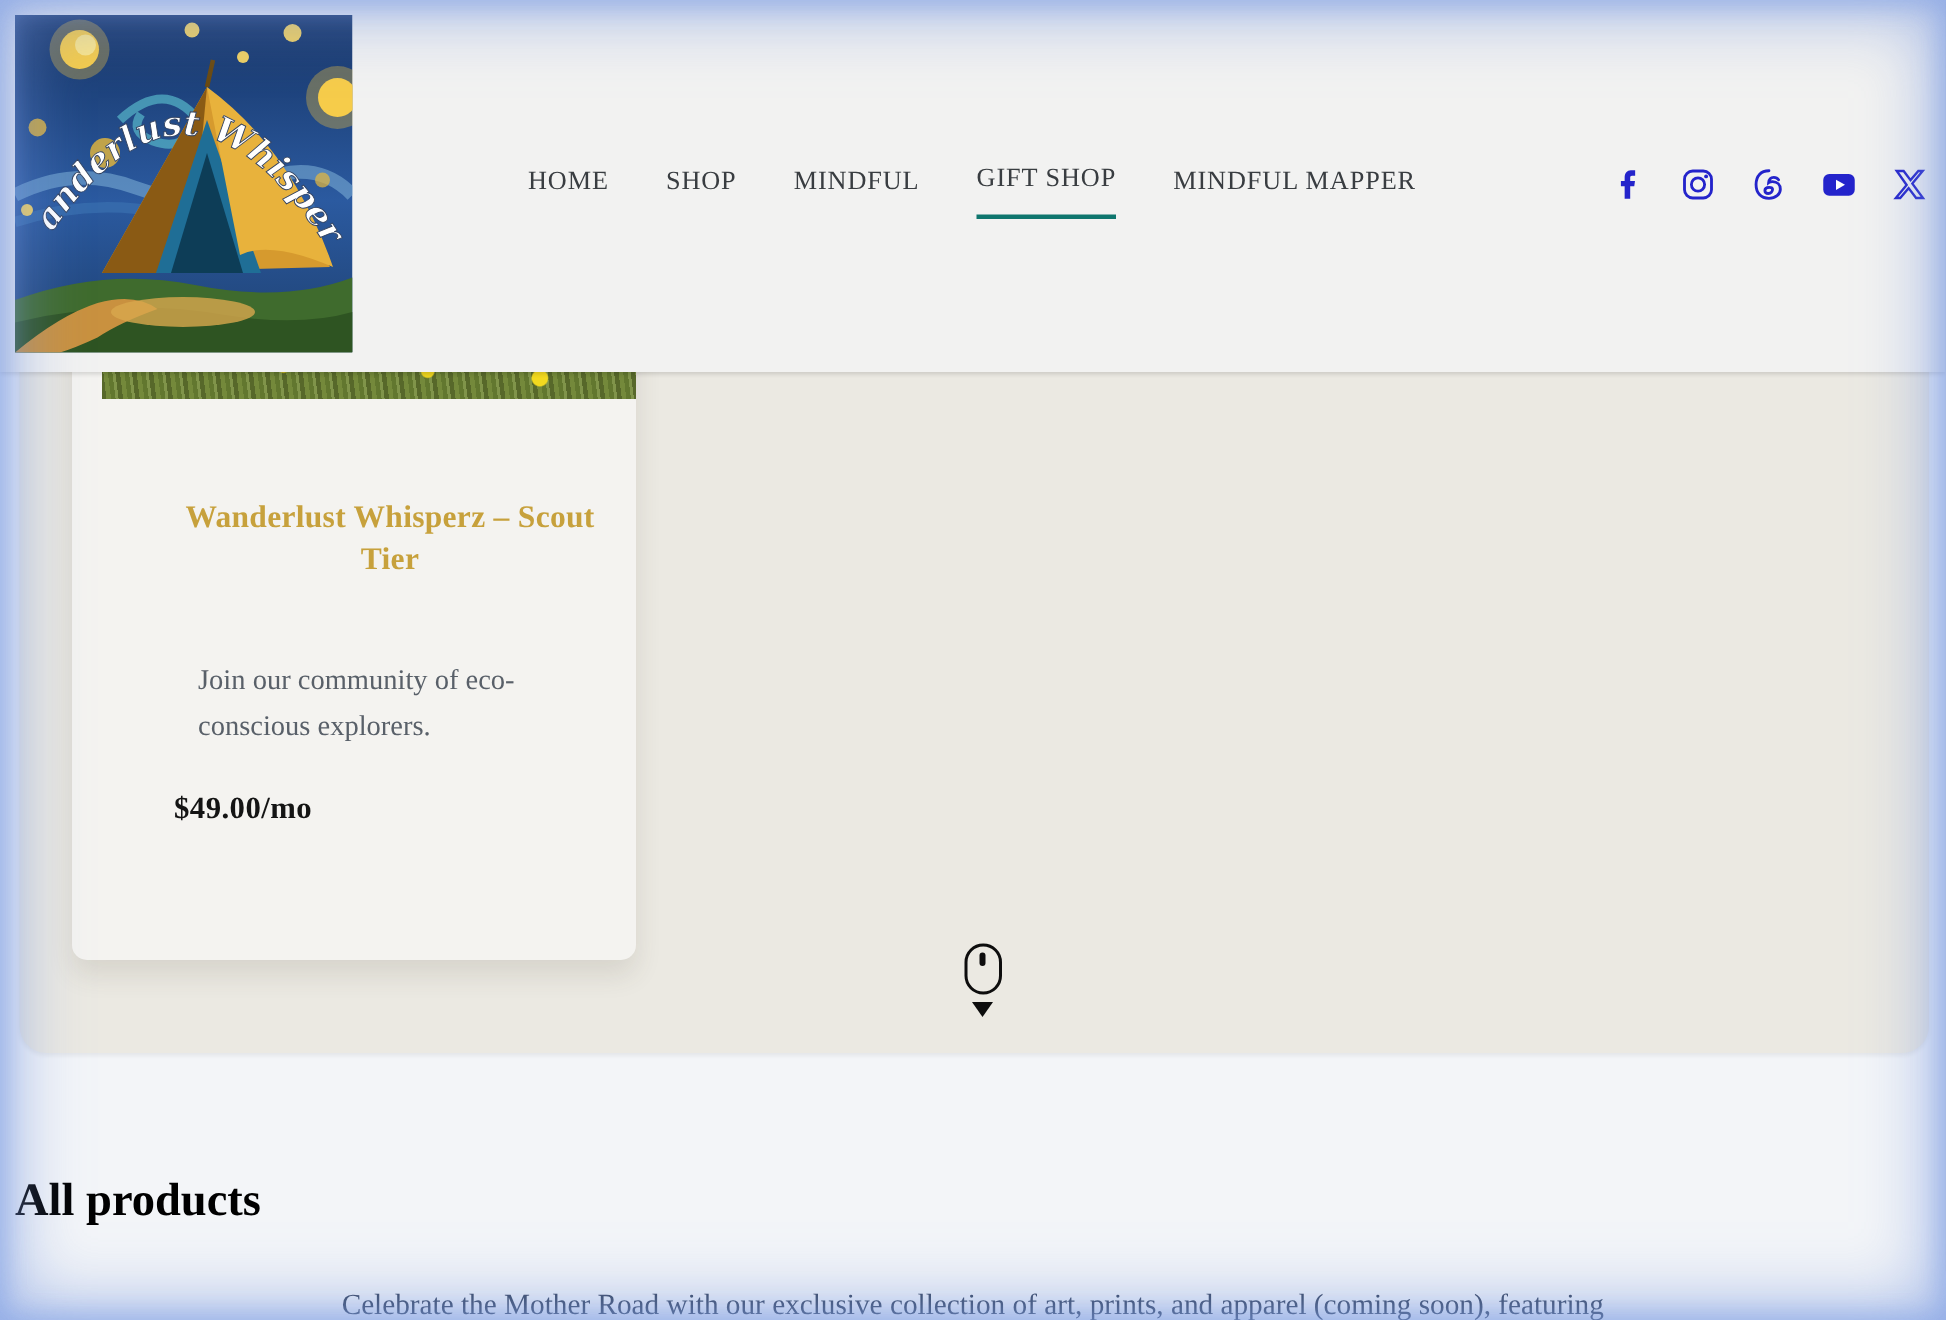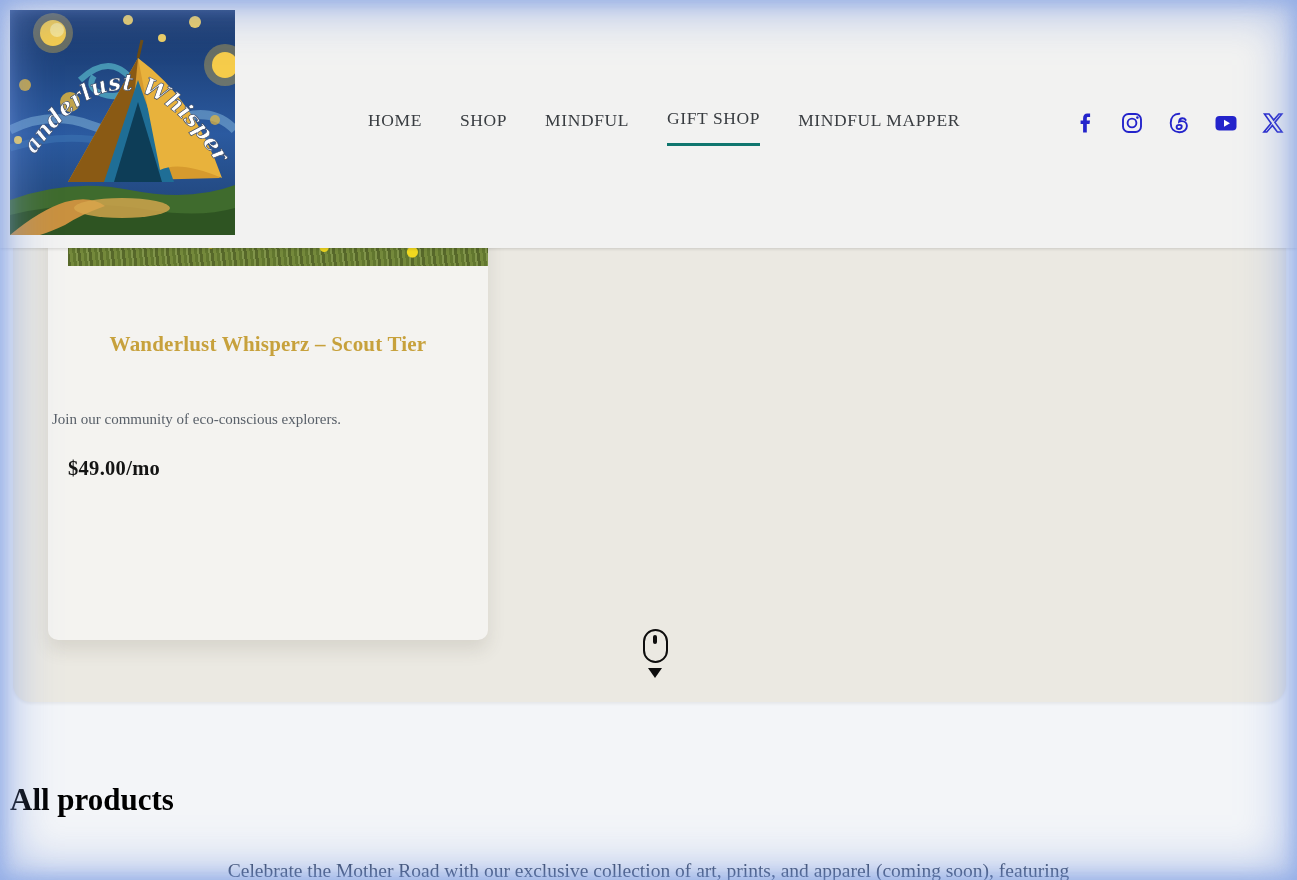--- a/index.html
+++ b/index.html
@@ -24,21 +24,21 @@
     background:#f2f2f1; z-index:10;
     box-shadow:0 1px 3px rgba(0,0,0,0.14);
   }
   .logo-box {
     position:absolute; top:10px; left:10px; width:225px; height:225px;
     cursor:pointer;
   }
   .logo-box svg { display:block; width:100%; height:100%; }
 
   .main-nav {
-    position:absolute; left:368px; top:108px;
+    position:absolute; left:352px; top:108px;
     display:flex; align-items:center; gap:38px;
   }
   .nav-item {
     font-size:17.5px; letter-spacing:0.6px; color:#393d41;
     text-decoration:none; cursor:pointer; position:relative;
     padding-bottom:14px;
   }
   .nav-item.active { border-bottom:3px solid #0f766e; }
 
   .social-row {
@@ -50,44 +50,45 @@
 
   
   .hero-panel {
     position:absolute; left:13px; top:246px; width:1273px; height:456px;
     background:#ebe9e2; border-radius:0 0 18px 18px; z-index:1;
     box-shadow:0 2px 3px rgba(0,0,0,0.06);
   }
 
   
   .product-card {
-    position:absolute; left:48px; top:150px; width:440px; height:490px;
+    position:absolute; left:48px; top:150px; width:376px; height:490px;
     background:#f4f3f0; border-radius:10px; z-index:2;
     box-shadow:0 10px 18px rgba(70,65,50,0.12);
     cursor:pointer;
+    padding-left:48px;
   }
   .card-image {
     position:absolute; top:0; left:20px; right:0; height:116px;
     background:
       radial-gradient(circle at 82% 88%, #f2d91f 0 5px, rgba(0,0,0,0) 6px),
       radial-gradient(circle at 86% 80%, #e8cd1d 0 4px, rgba(0,0,0,0) 5px),
       radial-gradient(circle at 61% 84%, #ecd41f 0 4px, rgba(0,0,0,0) 5px),
       radial-gradient(circle at 34% 82%, #d8c41e 0 3px, rgba(0,0,0,0) 4px),
       radial-gradient(circle at 37% 74%, #262e14 0 7px, rgba(0,0,0,0) 9px),
       repeating-linear-gradient(83deg, #57682a 0 3px, #74893b 3px 6px, #62772f 6px 9px, #80944a 9px 11px),
       #6b8038;
   }
   .card-title {
     margin:180px 26px 0; text-align:center;
     font-size:21px; font-weight:bold; line-height:28px;
     color:#c7a13c; letter-spacing:0.2px;
   }
   .card-desc {
-    margin:52px 4px 0;
-    font-size:15px; line-height:19px; color:#596069;
+    margin:52px 36px 0;
+    font-size:19px; line-height:31px; color:#596069;
   }
   .card-price {
     margin:28px 20px 0;
     font-size:20.5px; font-weight:bold; color:#141414; letter-spacing:0.3px;
   }
 
   
   .scroll-hint {
     position:absolute; left:641px; top:629px; z-index:2;
     display:flex; flex-direction:column; align-items:center; width:28px;

